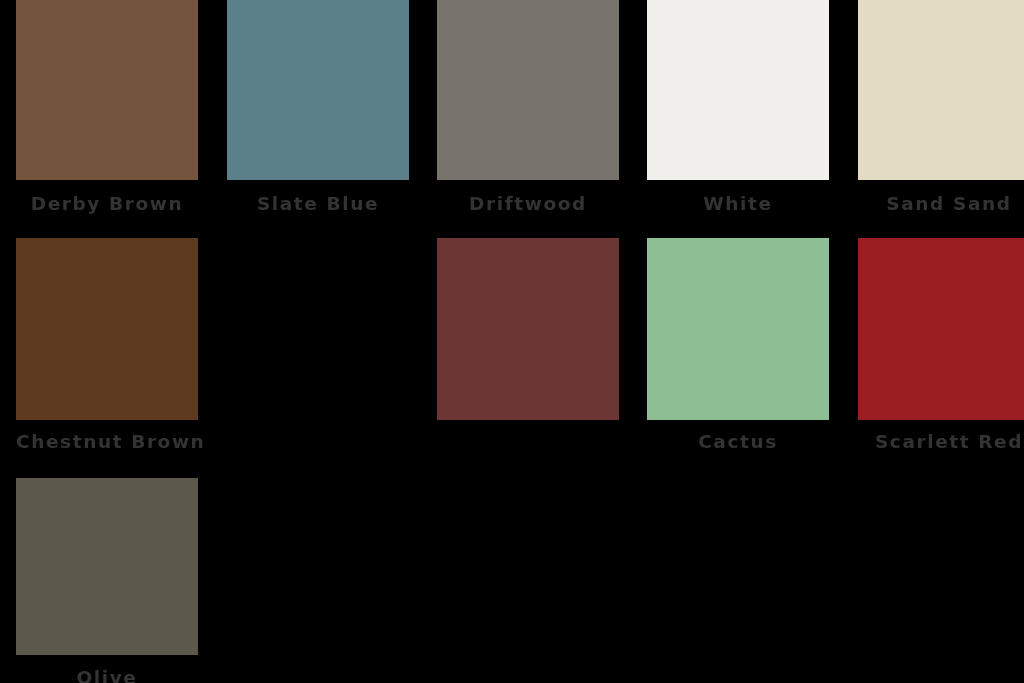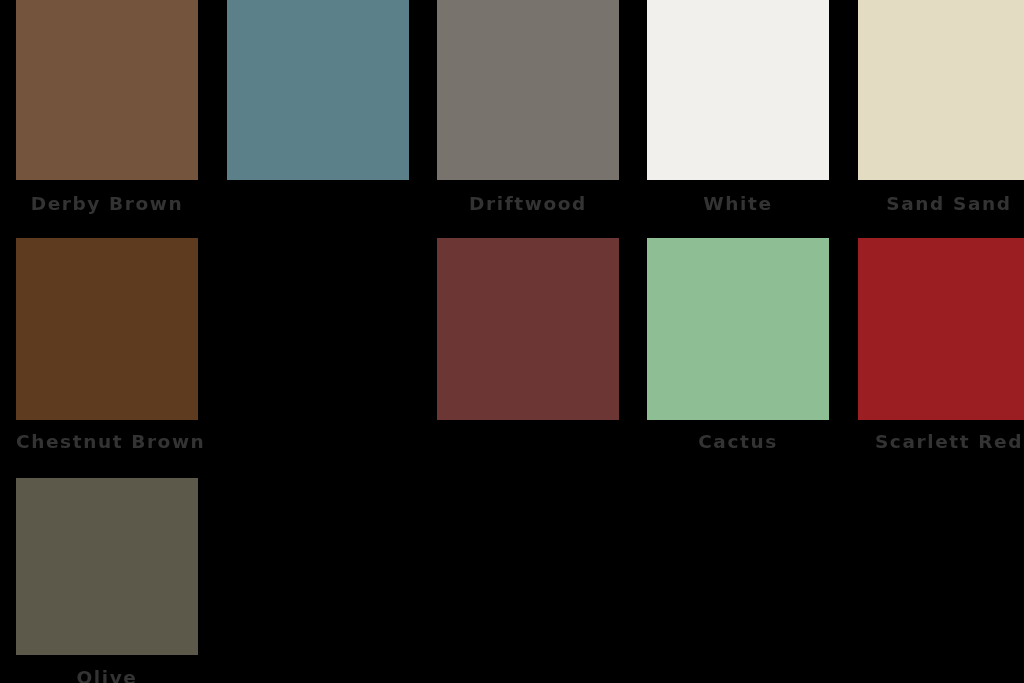--- a/index.html
+++ b/index.html
@@ -70,20 +70,21 @@
 </head>
 <body>
 
 <div id="palette-grid" style="background: rgb(0, 0, 0);">
     <div class="swatch-cell row-0 col-0">
       <div class="swatch-chip" style="background: rgb(116, 84, 60);"></div>
       <span class="swatch-label">Derby Brown</span>
     </div>
     <div class="swatch-cell row-0 col-1">
       <div class="swatch-chip" style="background: rgb(92, 128, 137);"></div>
+      <span class="swatch-label">Slate Blue</span>
     </div>
     <div class="swatch-cell row-0 col-2">
       <div class="swatch-chip" style="background: rgb(121, 115, 109);"></div>
       <span class="swatch-label">Driftwood</span>
     </div>
     <div class="swatch-cell row-0 col-3">
       <div class="swatch-chip" style="background: rgb(242, 240, 236);"></div>
       <span class="swatch-label">White</span>
     </div>
     <div class="swatch-cell row-0 col-4">

